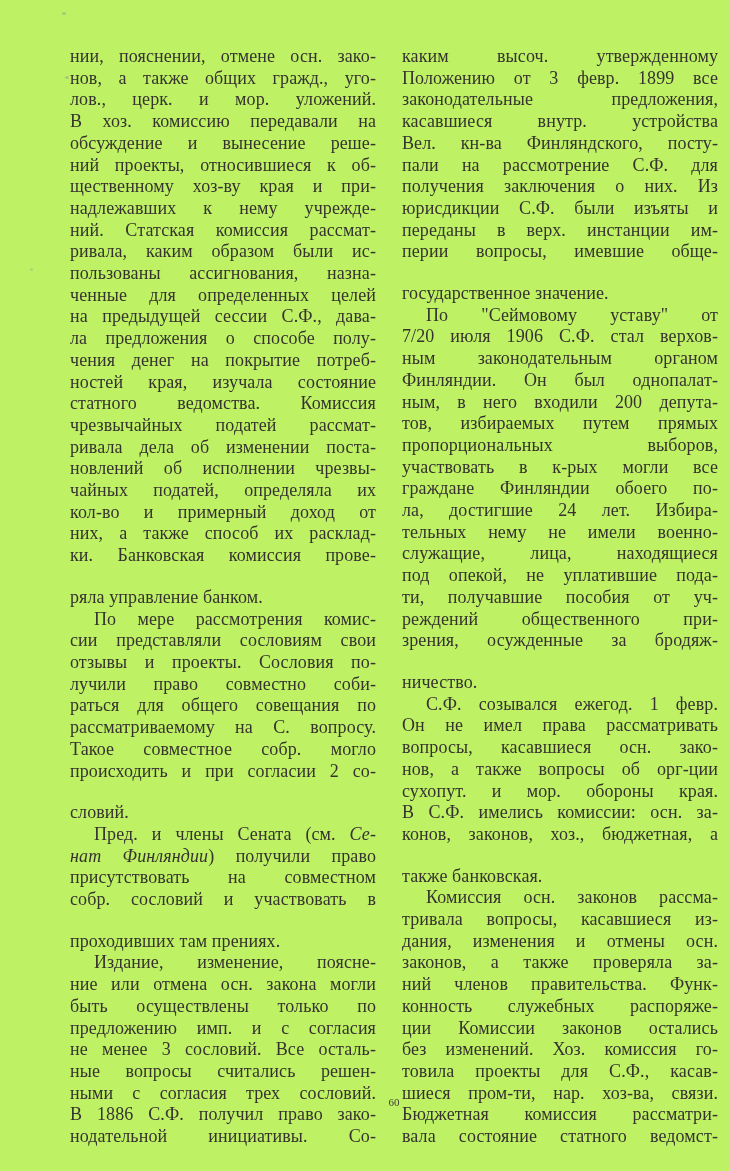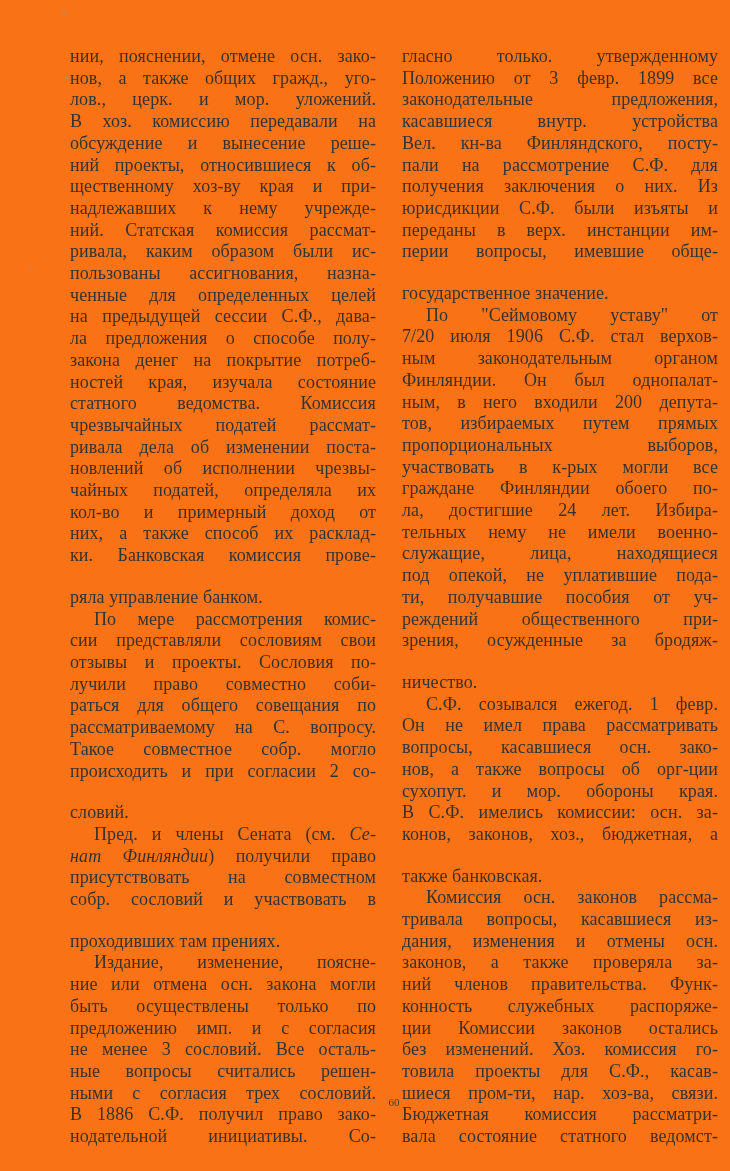--- a/index.html
+++ b/index.html
@@ -1,21 +1,21 @@
 <!DOCTYPE html>
 <html><head>
 <meta charset="utf-8">
 <style>
   html, body { margin: 0; padding: 0; }
   body { width: 730px; height: 1171px; background: #e9e9e9; }
   .page {
     position: relative;
     width: 730px;
     height: 1171px;
-    background: #f97316;
+    background: #bef264;
     overflow: hidden;
     font-family: "Liberation Serif", "DejaVu Serif", serif;
     color: #36332f;
   }
   .text-block {
     position: absolute;
     left: 70px;
     top: 46px;
     width: 648px;
     display: flex;
@@ -63,21 +63,21 @@
         <div class="line">обсуждение и вынесение реше-</div>
         <div class="line">ний проекты, относившиеся к об-</div>
         <div class="line">щественному хоз-ву края и при-</div>
         <div class="line">надлежавших к нему учрежде-</div>
         <div class="line">ний. Статская комиссия рассмат-</div>
         <div class="line">ривала, каким образом были ис-</div>
         <div class="line">пользованы ассигнования, назна-</div>
         <div class="line">ченные для определенных целей</div>
         <div class="line">на предыдущей сессии С.Ф., дава-</div>
         <div class="line">ла предложения о способе полу-</div>
-        <div class="line">закона денег на покрытие потреб-</div>
+        <div class="line">чения денег на покрытие потреб-</div>
         <div class="line">ностей края, изучала состояние</div>
         <div class="line">статного ведомства. Комиссия</div>
         <div class="line">чрезвычайных податей рассмат-</div>
         <div class="line">ривала дела об изменении поста-</div>
         <div class="line">новлений об исполнении чрезвы-</div>
         <div class="line">чайных податей, определяла их</div>
         <div class="line">кол-во и примерный доход от</div>
         <div class="line">них, а также способ их расклад-</div>
         <div class="line">ки. Банковская комиссия прове-</div>
         <div class="line end">ряла управление банком.</div>
@@ -99,21 +99,21 @@
         <div class="line">ние или отмена осн. закона могли</div>
         <div class="line">быть осуществлены только по</div>
         <div class="line">предложению имп. и с согласия</div>
         <div class="line">не менее 3 сословий. Все осталь-</div>
         <div class="line">ные вопросы считались решен-</div>
         <div class="line">ными с согласия трех сословий.</div>
         <div class="line">В 1886 С.Ф. получил право зако-</div>
         <div class="line">нодательной инициативы. Со-</div>
       </div>
     <div class="column right">
-        <div class="line">гласно только. утвержденному</div>
+        <div class="line">каким высоч. утвержденному</div>
         <div class="line">Положению от 3 февр. 1899 все</div>
         <div class="line">законодательные предложения,</div>
         <div class="line">касавшиеся внутр. устройства</div>
         <div class="line">Вел. кн-ва Финляндского, посту-</div>
         <div class="line">пали на рассмотрение С.Ф. для</div>
         <div class="line">получения заключения о них. Из</div>
         <div class="line">юрисдикции С.Ф. были изъяты и</div>
         <div class="line">переданы в верх. инстанции им-</div>
         <div class="line">перии вопросы, имевшие обще-</div>
         <div class="line end">государственное значение.</div>

